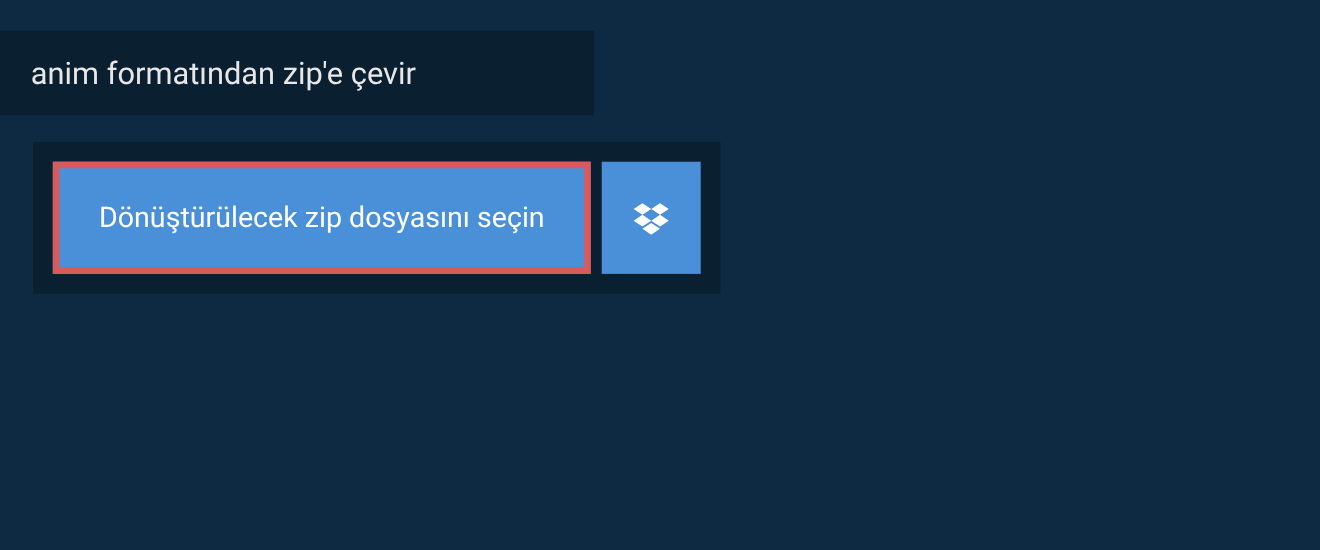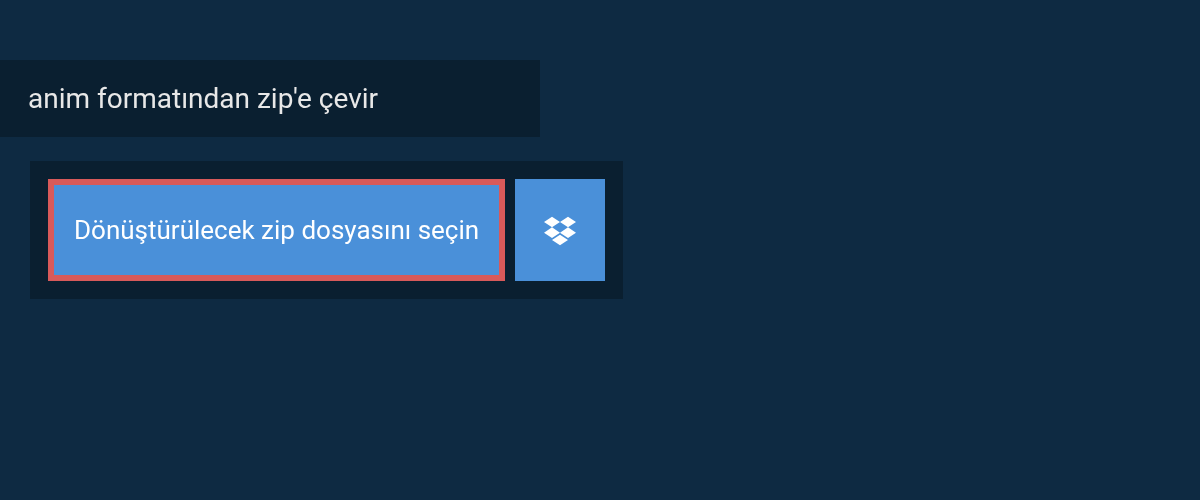--- a/index.html
+++ b/index.html
@@ -14,40 +14,40 @@
       font-family: -apple-system, BlinkMacSystemFont, "Segoe UI", Roboto, Arial, sans-serif;
       overflow: hidden;
     }
     .header-bar {
       background-color: #0a1f30;
       color: #e8e8e8;
       font-size: 28px;
       font-weight: 400;
       padding: 22px 28px;
       display: inline-block;
-      margin-top: 60px;
+      margin-top: 28px;
       margin-left: 0;
       width: 540px;
     }
     .upload-panel {
       background-color: #0a1f30;
       margin-top: 24px;
       margin-left: 30px;
       padding: 18px;
       display: flex;
       gap: 10px;
       width: fit-content;
     }
     .file-select-button {
       background-color: #4a90d9;
       border: 6px solid #d85a5a;
       color: #ffffff;
       font-size: 26px;
       font-weight: 400;
-      padding: 30px 20px;
+      padding: 30px 36px;
       cursor: pointer;
       display: flex;
       align-items: center;
       justify-content: center;
     }
     .dropbox-button {
       background-color: #4a90d9;
       color: #ffffff;
       width: 90px;
       display: flex;

